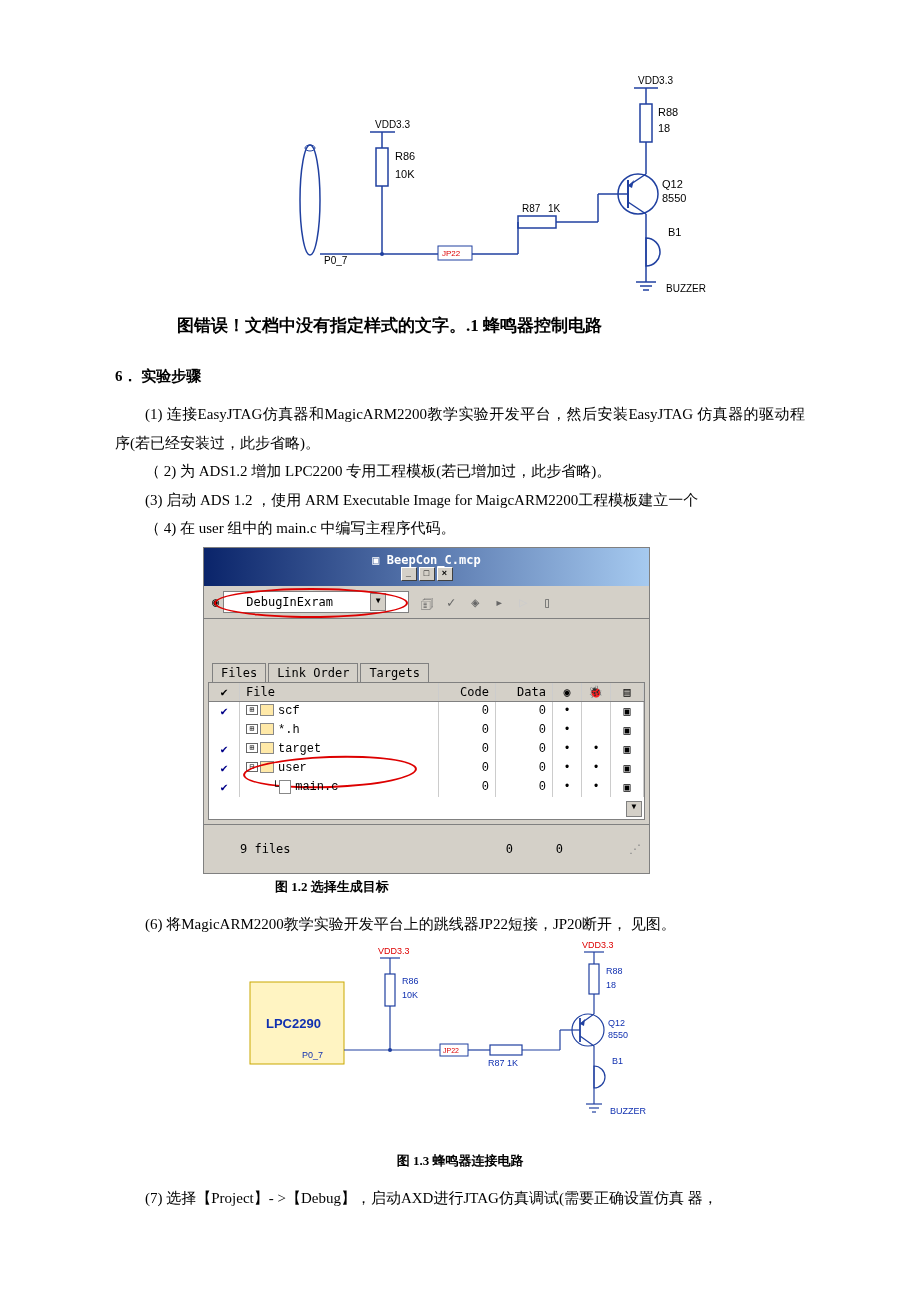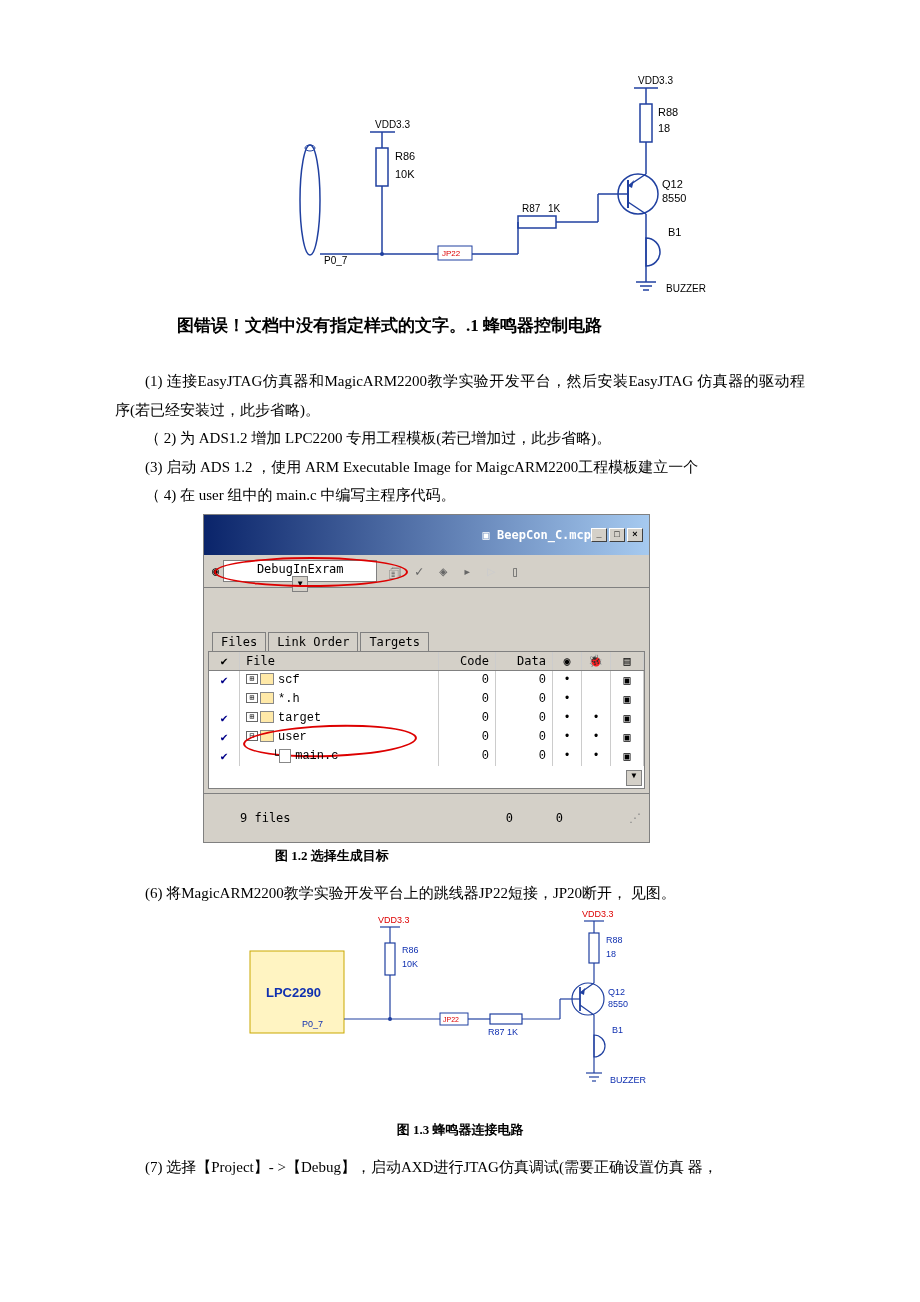--- a/index.html
+++ b/index.html
@@ -48,26 +48,27 @@
     width: 445px;
     margin: 4px 0 2px 88px;
     border: 1px solid #808080;
     background: #d4d0c8;
     font-family: "SimSun", "宋体", monospace;
     font-size: 12px;
   }
   .ide-titlebar {
     background: linear-gradient(to right, #0a246a, #a6caf0);
     color: #fff;
-    padding: 13px 6px;
+    padding: 5px 6px;
     font-size: 12px;
     display: flex;
     justify-content: flex-end;
     align-items: center;
     font-weight: bold;
+    flex-direction: column;
   }
   .win-buttons {
     display: flex;
     gap: 2px;
   }
   .win-btn {
     width: 14px;
     height: 12px;
     background: #d4d0c8;
     border: 1px solid #fff;
@@ -82,28 +83,27 @@
   .ide-toolbar {
     padding: 5px 8px;
     display: flex;
     align-items: center;
     gap: 6px;
     border-bottom: 1px solid #808080;
   }
   .dropdown {
     background: #fff;
     border: 1px solid #808080;
-    padding: 1px 6px;
+    padding: 1px 22px;
     width: 140px;
     height: 18px;
     display: flex;
     align-items: center;
     justify-content: space-between;
     position: relative;
-    flex-direction: column;
   }
   .dropdown-arrow {
     width: 14px;
     height: 16px;
     background: #d4d0c8;
     border: 1px solid #808080;
     text-align: center;
     font-size: 8px;
     line-height: 14px;
   }
@@ -306,20 +306,21 @@
 
       <line x1="446" y1="206" x2="446" y2="222" stroke="#2040a0" stroke-width="1.5"></line>
       <line x1="436" y1="222" x2="456" y2="222" stroke="#2040a0" stroke-width="1.5"></line>
       <line x1="440" y1="226" x2="452" y2="226" stroke="#2040a0" stroke-width="1.5"></line>
       <line x1="443" y1="230" x2="449" y2="230" stroke="#2040a0" stroke-width="1.5"></line>
       <text x="466" y="232" font-size="10">BUZZER</text>
     </svg>
   </div>
   <div class="circuit-caption">图错误！文档中没有指定样式的文字。.1 蜂鸣器控制电路</div>
 
+  <div class="section-title">6．      实验步骤</div>
 
   <p class="para">(1) 连接EasyJTAG仿真器和MagicARM2200教学实验开发平台，然后安装EasyJTAG 仿真器的驱动程序(若已经安装过，此步省略)。</p>
   <p class="para">（ 2) 为  ADS1.2 增加  LPC2200 专用工程模板(若已增加过，此步省略)。</p>
   <p class="para">(3) 启动  ADS 1.2 ，使用  ARM Executable Image for MaigcARM2200工程模板建立一个</p>
   <p class="para">（ 4) 在  user 组中的  main.c 中编写主程序代码。</p>
 
   <div class="ide-window">
     <div class="ide-titlebar">
       <span><span>▣</span> <span>BeepCon_C.mcp</span></span>
       <span class="win-buttons">

